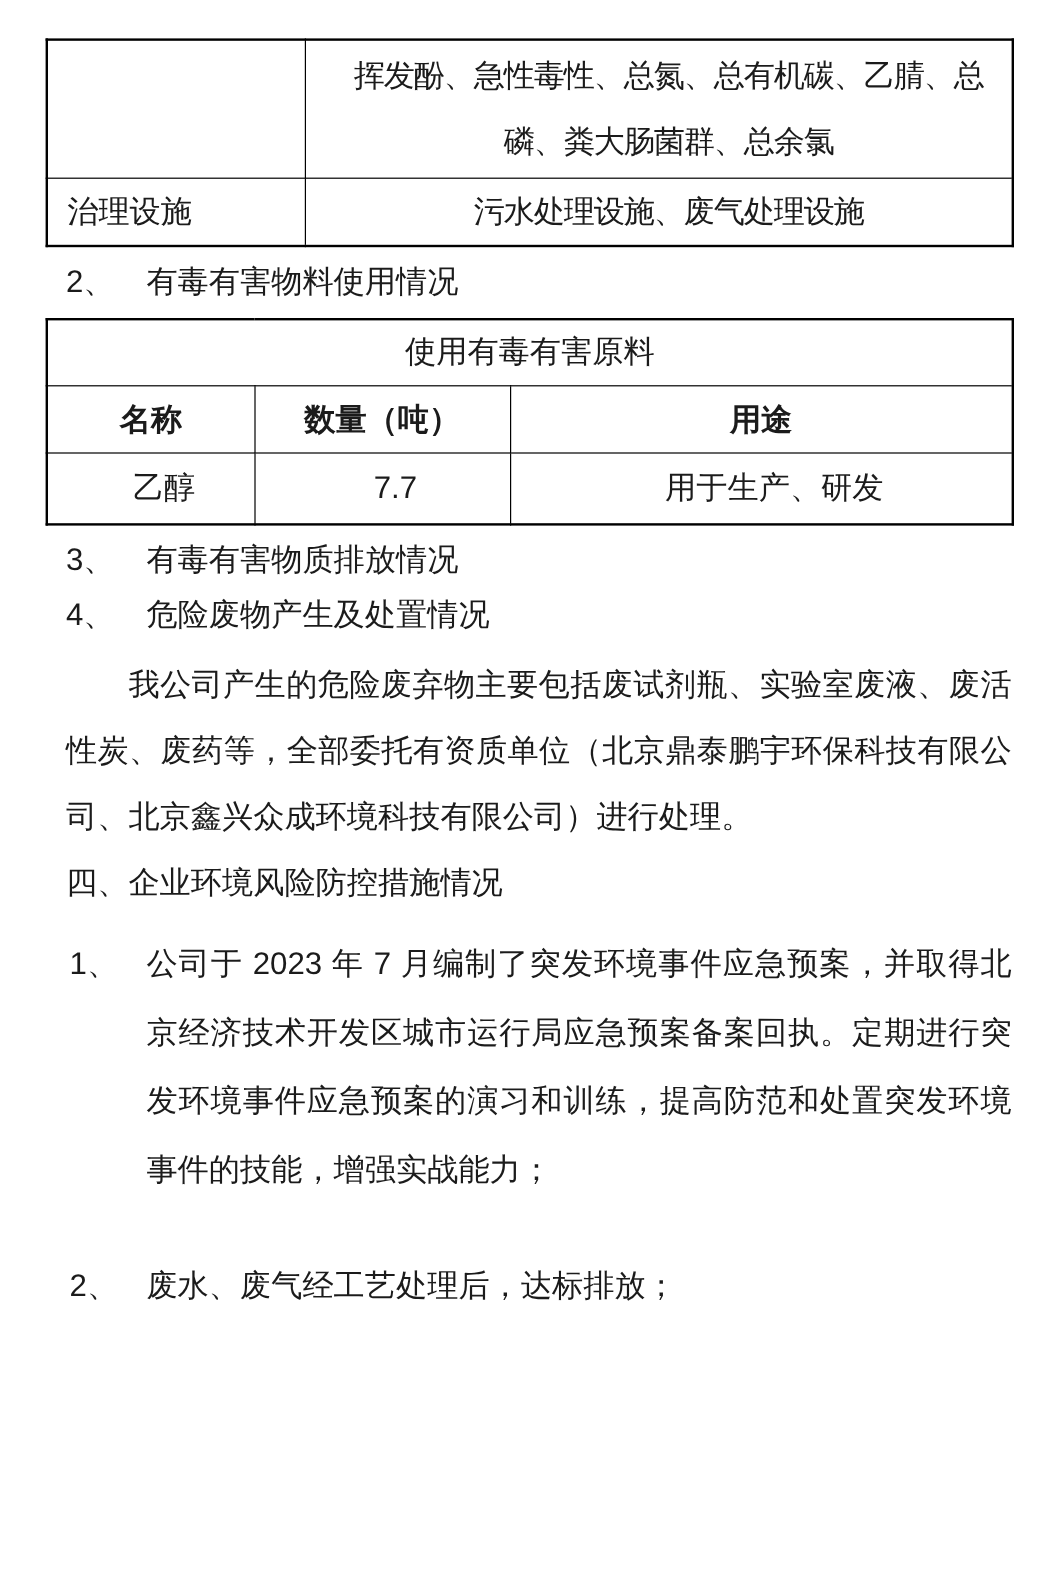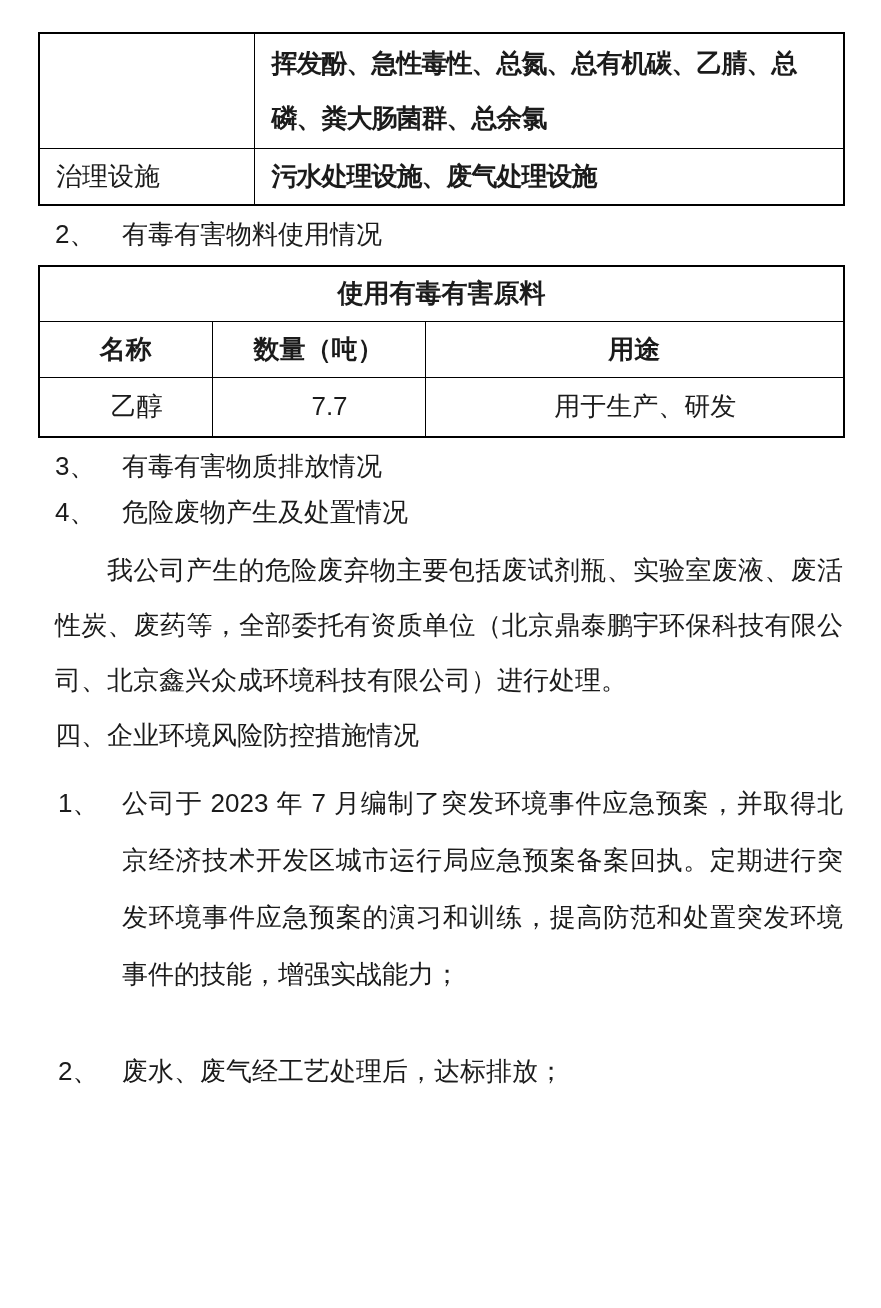--- a/index.html
+++ b/index.html
@@ -16,25 +16,25 @@
     table-layout:fixed;
     width:805px;
     border:2px solid #000;
   }
   table.tbl td { border:1px solid #000; vertical-align:middle; }
 
   
   .t1 .rowA td { height:115px; }
   .t1 .rowB td { height:54px;margin-top:20px; }
   .t1 .c1 { text-align:left; padding-left:16px; }
-  .t1 .c2 { text-align:left; padding-left:17px; letter-spacing:-1px; line-height:55px;font-weight:bold; }
+  .t1 .c2 { text-align:center; padding-left:17px; letter-spacing:-1px; line-height:55px; }
 
   
   .t2 td, .t3 td { text-align:center; }
-  .titleRow td { height:56px; font-weight:bold;border-radius:22px; }
+  .titleRow td { height:56px; font-weight:normal;border-radius:22px; }
   .headRow td  { height:56px; font-weight:bold; }
   .t3 .headRow td { height:56px; }
   .dataRow td  { height:59px;padding-left:22px; }
   .t3 .titleRow td { height:55px; }
 
   .sec { display:flex; margin:13px 0 16px 17px; line-height:30px; }
   .sec .num { width:67px; flex:0 0 67px; }
   .sec4 { margin-top:14px; margin-bottom:0; }
 
   .para {

